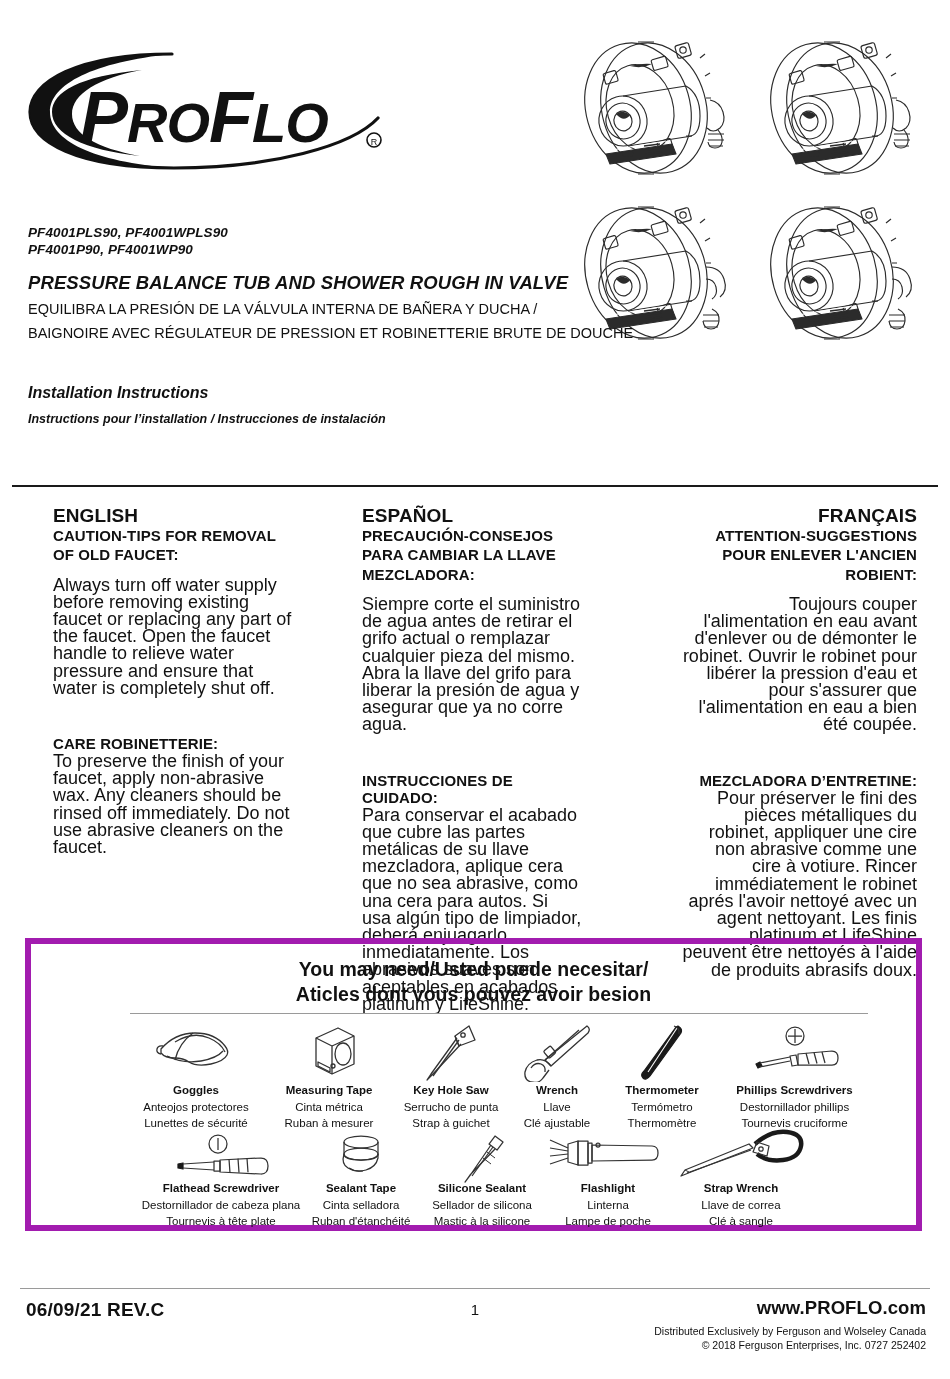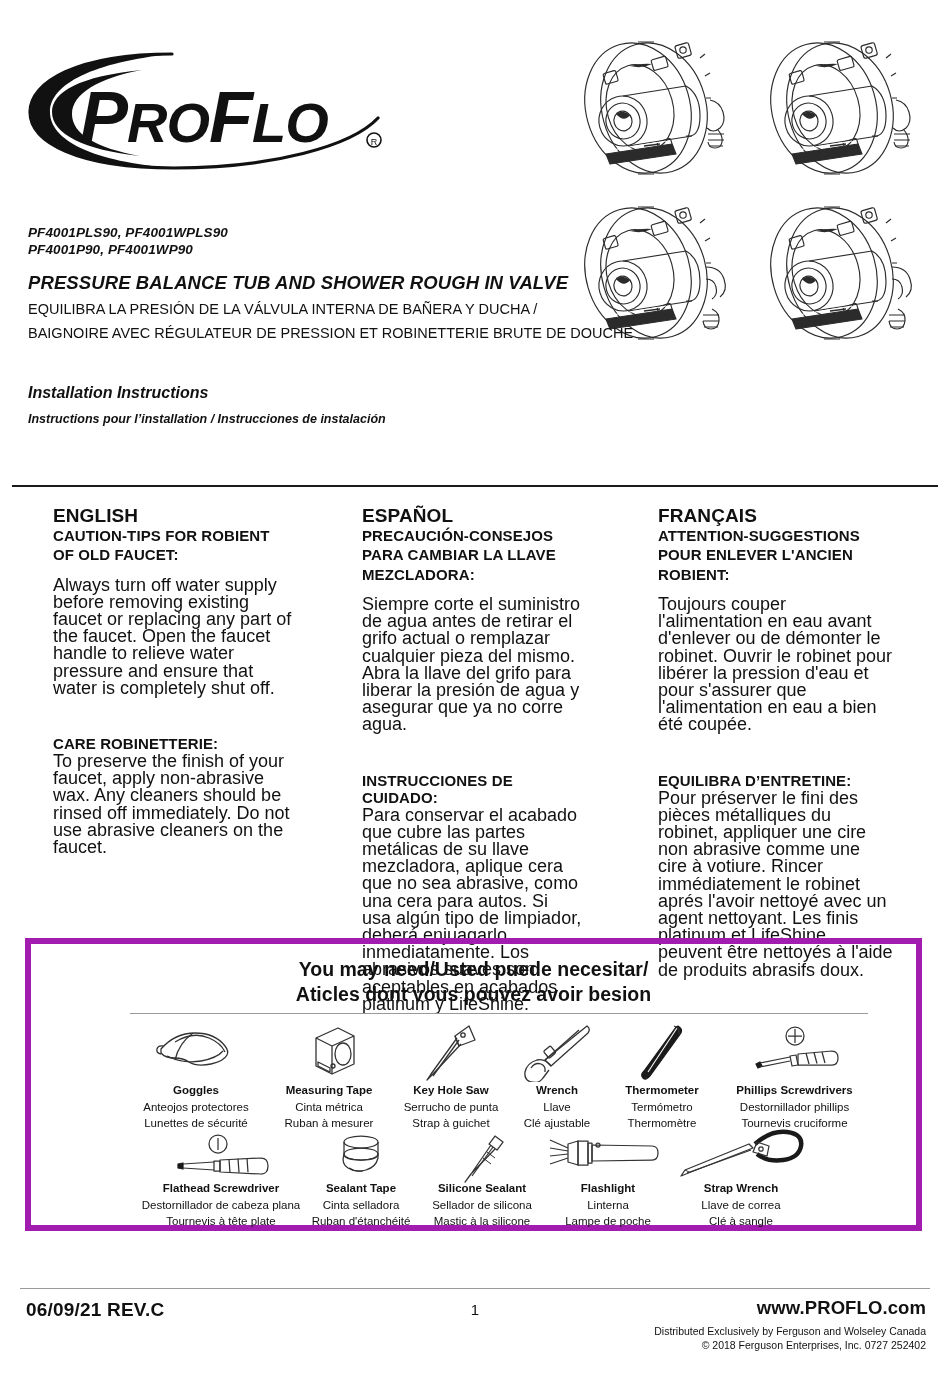--- a/index.html
+++ b/index.html
@@ -111,21 +111,21 @@
     background: #9a9a9a;
   }
 
   
   .lang-col {
     position: absolute;
     top: 506px;
   }
   #col-en { left: 53px;  width: 240px; }
   #col-es { left: 362px; width: 220px; }
-  #col-fr { left: 658px; width: 235px; }
+  #col-fr { left: 682px; width: 235px; text-align: right; }
 
   .lang-name {
     font-size: 19px;
     font-weight: bold;
     line-height: 19.5px;
     letter-spacing: .1px;
   }
   .caution-heading {
     font-size: 15px;
     font-weight: bold;
@@ -400,39 +400,39 @@
 <div id="subtitle-es">EQUILIBRA LA PRESIÓN DE LA VÁLVULA INTERNA DE BAÑERA Y DUCHA /</div>
 <div id="subtitle-fr">BAIGNOIRE AVEC RÉGULATEUR DE PRESSION ET ROBINETTERIE BRUTE DE DOUCHE</div>
 
 <div id="install-heading">Installation Instructions</div>
 <div id="install-sub">Instructions pour l’installation / Instrucciones de instalación</div>
 
 <div id="rule-top"></div>
 
 <div class="lang-col" id="col-en">
   <div class="lang-name">ENGLISH</div>
-  <div class="caution-heading">CAUTION-TIPS FOR ROBIENT OF OLD FAUCET:</div>
+  <div class="caution-heading">CAUTION-TIPS FOR REMOVAL OF OLD FAUCET:</div>
   <div class="body-text">Always turn off water supply before removing existing faucet or replacing any part of the faucet. Open the faucet handle to relieve water pressure and ensure that water is completely shut off.</div>
   <div class="care-heading">CARE ROBINETTERIE:</div>
   <div class="body-text">To preserve the finish of your faucet, apply non-abrasive wax. Any cleaners should be rinsed off immediately. Do not use abrasive cleaners on the faucet.</div>
 </div>
 
 <div class="lang-col" id="col-es">
   <div class="lang-name">ESPAÑOL</div>
   <div class="caution-heading">PRECAUCIÓN-CONSEJOS PARA CAMBIAR LA LLAVE MEZCLADORA:</div>
   <div class="body-text">Siempre corte el suministro de agua antes de retirar el grifo actual o remplazar cualquier pieza del mismo. Abra la llave del grifo para liberar la presión de agua y asegurar que ya no corre agua.</div>
   <div class="care-heading">INSTRUCCIONES DE CUIDADO:</div>
   <div class="body-text">Para conservar el acabado que cubre las partes metálicas de su llave mezcladora, aplique cera que no sea abrasive, como una cera para autos. Si usa algún tipo de limpiador, deberá enjuagarlo inmediatamente. Los abrasivos suaves son aceptables en acabados platinum y LifeShine.</div>
 </div>
 
 <div class="lang-col" id="col-fr">
   <div class="lang-name">FRANÇAIS</div>
   <div class="caution-heading">ATTENTION-SUGGESTIONS POUR ENLEVER L'ANCIEN ROBIENT:</div>
   <div class="body-text">Toujours couper l'alimentation en eau avant d'enlever ou de démonter le robinet. Ouvrir le robinet pour libérer la pression d'eau et pour s'assurer que l'alimentation en eau a bien été coupée.</div>
-  <div class="care-heading">EQUILIBRA D’ENTRETINE:</div>
+  <div class="care-heading">MEZCLADORA D’ENTRETINE:</div>
   <div class="body-text">Pour préserver le fini des pièces métalliques du robinet, appliquer une cire non abrasive comme une cire à votiure. Rincer immédiatement le robinet aprés l'avoir nettoyé avec un agent nettoyant. Les finis platinum et LifeShine peuvent être nettoyés à l'aide de produits abrasifs doux.</div>
 </div>
 
 <div id="tools-box">
   <div id="tools-title">
     <div>You may need/Usted puede necesitar/</div>
     <div>Aticles dont vous pouvez avoir besion</div>
   </div>
   <div id="tools-rule"></div>
 

